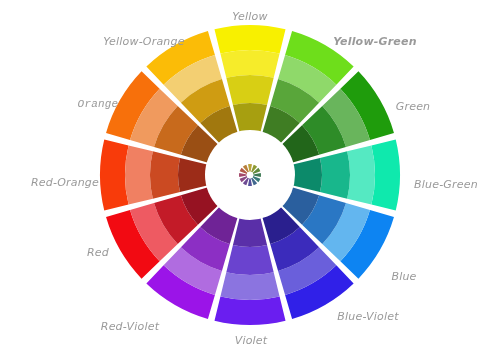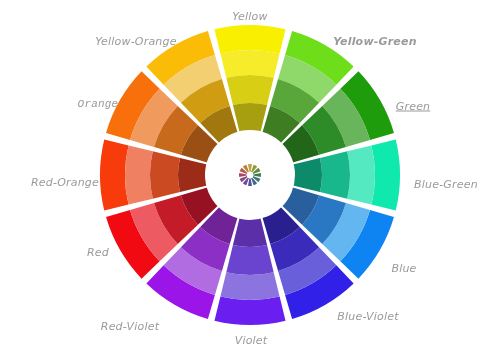--- a/index.html
+++ b/index.html
@@ -131,24 +131,24 @@
         <path d="M 241.63553437839965 182.143928531632 A 11 11 0 0 1 239.63094359798603 178.67187545157148 L 246.98354722850502 176.06818194954806 A 3.2 3.2 0 0 0 247.5667009100799 177.0782337546566 Z" fill="#8c4a84"></path>
         <path d="M 239.1841960167965 177.00459078041362 A 11 11 0 0 1 239.1841960167965 172.99540921958638 L 246.85358429579534 174.41684631842514 A 3.2 3.2 0 0 0 246.85358429579534 175.58315368157488 Z" fill="#a3486a"></path>
         <path d="M 239.63094359798603 171.32812454842852 A 11 11 0 0 1 241.63553437839965 167.856071468368 L 247.5667009100799 172.9217662453434 A 3.2 3.2 0 0 0 246.98354722850502 173.93181805045194 Z" fill="#b35a48"></path>
         <path d="M 242.856071468368 166.63553437839965 A 11 11 0 0 1 246.32812454842852 164.63094359798603 L 248.93181805045194 171.98354722850502 A 3.2 3.2 0 0 0 247.9217662453434 172.5667009100799 Z" fill="#b8803a"></path>
         <circle cx="250" cy="175" r="3.2" fill="#ffffff"></circle>
       </g>
   </svg>
   <div id="labels">
       <div class="wheel-label" style="left: 250px; top: 16px; color: rgb(154, 154, 154);">Yellow</div>
       <div class="wheel-label" style="left: 375px; top: 41px; color: rgb(154, 154, 154); font-weight: bold;">Yellow-Green</div>
-      <div class="wheel-label" style="left: 413px; top: 106px; color: rgb(154, 154, 154); text-decoration: underline;">Green</div>
+      <div class="wheel-label" style="left: 413px; top: 106px; color: rgb(154, 154, 154);">Green</div>
       <div class="wheel-label" style="left: 446px; top: 184px; color: rgb(154, 154, 154); text-align: center;">Blue-Green</div>
-      <div class="wheel-label" style="left: 404px; top: 268px; color: rgb(154, 154, 154);">Blue</div>
+      <div class="wheel-label" style="left: 404px; top: 276px; color: rgb(154, 154, 154);">Blue</div>
       <div class="wheel-label" style="left: 368px; top: 316px; color: rgb(154, 154, 154); font-style: italic;">Blue-Violet</div>
       <div class="wheel-label" style="left: 251px; top: 340px; color: rgb(154, 154, 154); font-style: italic;">Violet</div>
       <div class="wheel-label" style="left: 130px; top: 318px; color: rgb(154, 154, 154); margin-top: 8px;">Red-Violet</div>
       <div class="wheel-label" style="left: 98px; top: 252px; color: rgb(154, 154, 154);">Red</div>
       <div class="wheel-label" style="left: 65px; top: 182px; color: rgb(154, 154, 154);">Red-Orange</div>
       <div class="wheel-label" style="left: 98px; top: 104px; color: rgb(154, 154, 154); font-family: Liberation Mono, monospace;">Orange</div>
-      <div class="wheel-label" style="left: 136px; top: 41px; color: rgb(154, 154, 154);">Yellow-Orange</div>
+      <div class="wheel-label" style="left: 144px; top: 41px; color: rgb(154, 154, 154);">Yellow-Orange</div>
     </div>
 </div>
 
 </body></html>

